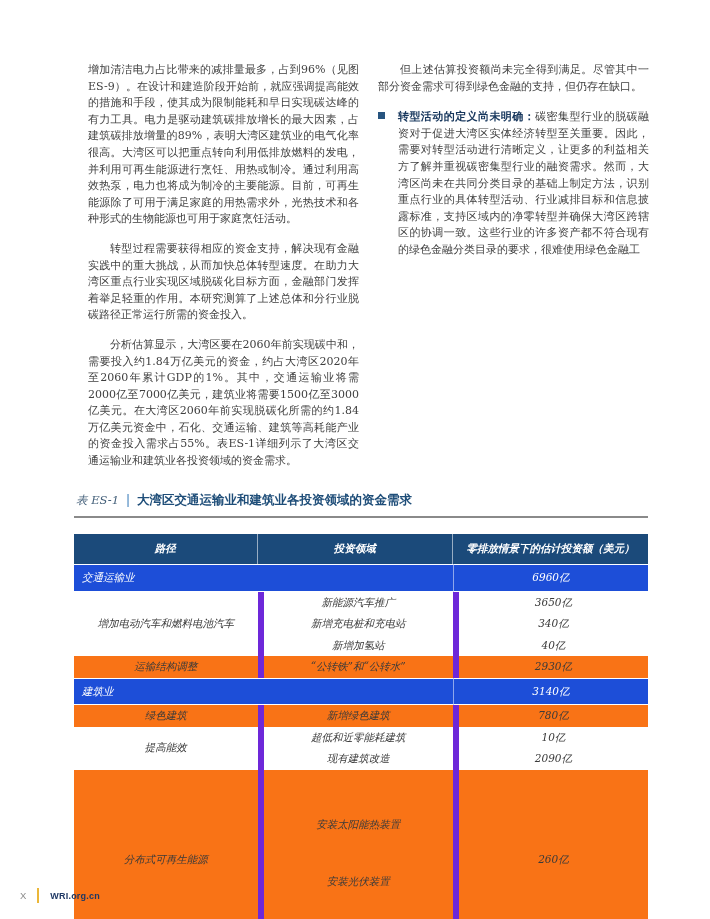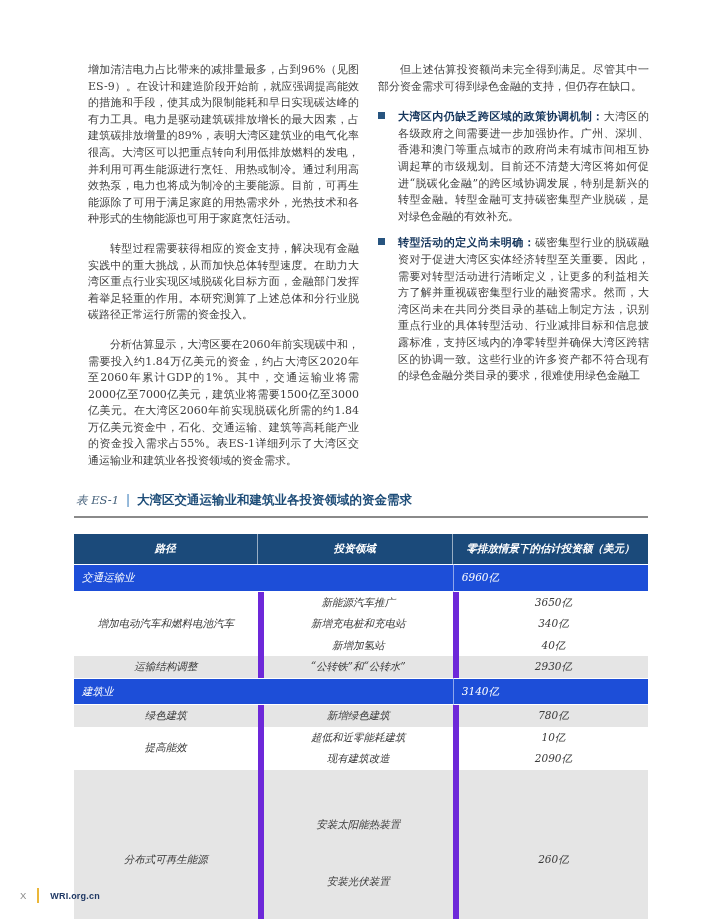--- a/index.html
+++ b/index.html
@@ -45,24 +45,24 @@
     background:#1b4a7a;color:#ffffff;font-weight:bold;text-align:center;
     padding:8px 4px;border-right:1px solid rgba(255,255,255,.55);
   }
   table.es1 th:last-child{border-right:none;}
   table.es1 td{padding:4px 6px;text-align:center;vertical-align:middle;line-height:13.5px;}
   tr.section-row td{
     background:#1d4ed8;color:#ffffff;text-align:left;padding:6px 8px;
     border-top:1px solid #ffffff;border-bottom:1px solid #ffffff;
   }
   tr.section-row td.sec-value{
-    text-align:left;border-left:1px solid rgba(255,255,255,.5);
+    text-align:center;border-left:1px solid rgba(255,255,255,.5);
   }
   td.colsep{border-left:6px solid #6d28d9;}
-  tr.gray td{background:#e5e5e5;}
+  tr.gray td{background:#f97316;}
   tr.gray td:first-child{border-left:none;}
   .multiline div{line-height:13.5px;margin-top:44px;}
   .table-source{
     font-size:8.5px;font-style:italic;color:#5a5a5a;margin-left:2px;
   }
   
   .footer{
     position:absolute;left:20px;bottom:16px;display:flex;align-items:center;
     font-family:"Liberation Sans",sans-serif;
   }
@@ -74,24 +74,20 @@
 <body>
 
 <div class="columns">
   <div class="col">
     <p>增加清洁电力占比带来的减排量最多，占到96%（见图ES-9）。在设计和建造阶段开始前，就应强调提高能效的措施和手段，使其成为限制能耗和早日实现碳达峰的有力工具。电力是驱动建筑碳排放增长的最大因素，占建筑碳排放增量的89%，表明大湾区建筑业的电气化率很高。大湾区可以把重点转向利用低排放燃料的发电，并利用可再生能源进行烹饪、用热或制冷。通过利用高效热泵，电力也将成为制冷的主要能源。目前，可再生能源除了可用于满足家庭的用热需求外，光热技术和各种形式的生物能源也可用于家庭烹饪活动。</p>
     <p class="indent">转型过程需要获得相应的资金支持，解决现有金融实践中的重大挑战，从而加快总体转型速度。在助力大湾区重点行业实现区域脱碳化目标方面，金融部门发挥着举足轻重的作用。本研究测算了上述总体和分行业脱碳路径正常运行所需的资金投入。</p>
     <p class="indent">分析估算显示，大湾区要在2060年前实现碳中和，需要投入约1.84万亿美元的资金，约占大湾区2020年至2060年累计GDP的1%。其中，交通运输业将需2000亿至7000亿美元，建筑业将需要1500亿至3000亿美元。在大湾区2060年前实现脱碳化所需的约1.84万亿美元资金中，石化、交通运输、建筑等高耗能产业的资金投入需求占55%。表ES-1详细列示了大湾区交通运输业和建筑业各投资领域的资金需求。</p>
   </div>
   <div class="col">
     <p class="indent">但上述估算投资额尚未完全得到满足。尽管其中一部分资金需求可得到绿色金融的支持，但仍存在缺口。</p>
-    <div class="bullet-item">
-      <span class="bullet-sq"></span>
-      <span class="bullet-lead">大湾区内仍缺乏跨区域的政策协调机制：</span><span>大湾区的各级政府之间需要进一步加强协作。广州、深圳、香港和澳门等重点城市的政府尚未有城市间相互协调起草的市级规划。目前还不清楚大湾区将如何促进“脱碳化金融”的跨区域协调发展，特别是新兴的转型金融。转型金融可支持碳密集型产业脱碳，是对绿色金融的有效补充。</span>
-    </div>
     <div class="bullet-item">
       <span class="bullet-sq"></span>
       <span class="bullet-lead">转型活动的定义尚未明确：</span><span>碳密集型行业的脱碳融资对于促进大湾区实体经济转型至关重要。因此，需要对转型活动进行清晰定义，让更多的利益相关方了解并重视碳密集型行业的融资需求。然而，大湾区尚未在共同分类目录的基础上制定方法，识别重点行业的具体转型活动、行业减排目标和信息披露标准，支持区域内的净零转型并确保大湾区跨辖区的协调一致。这些行业的许多资产都不符合现有的绿色金融分类目录的要求，很难使用绿色金融工</span>
     </div>
   </div>
 </div>
 
 <div class="table-block">
   <div class="table-title">
     <span class="table-label">表 ES-1</span>

